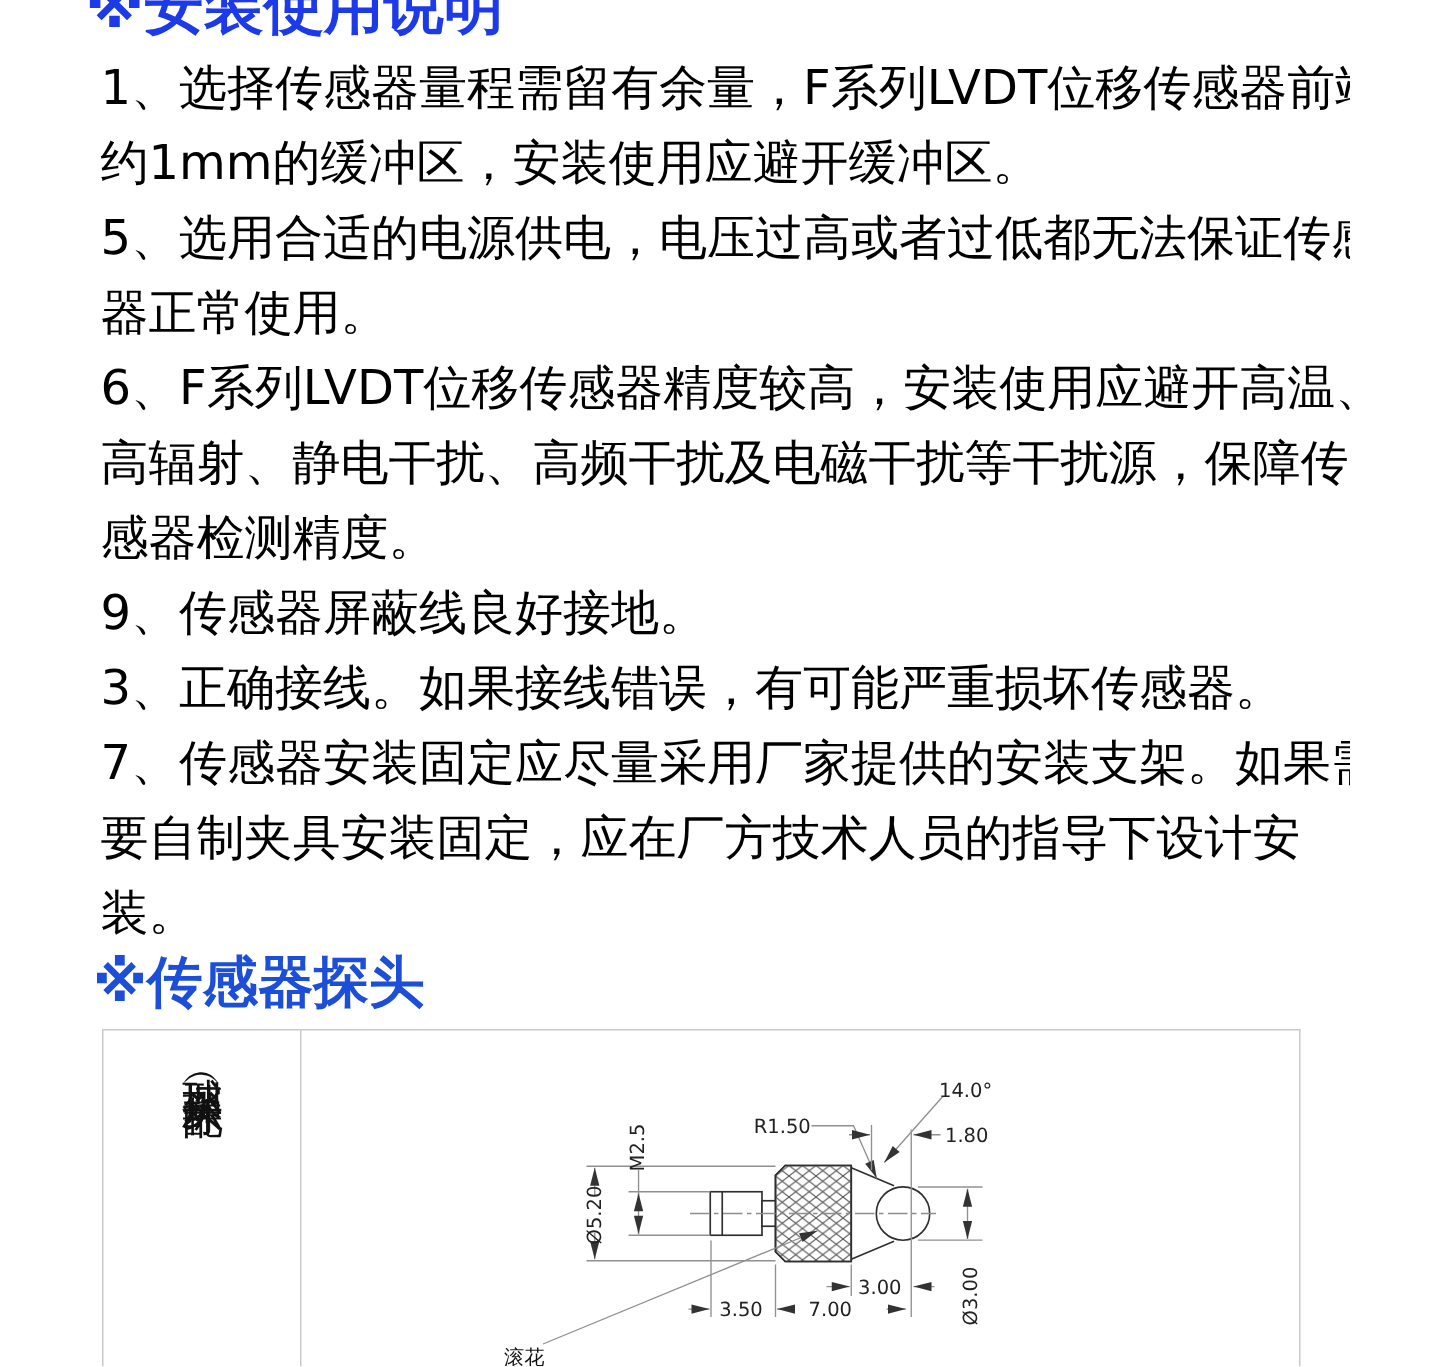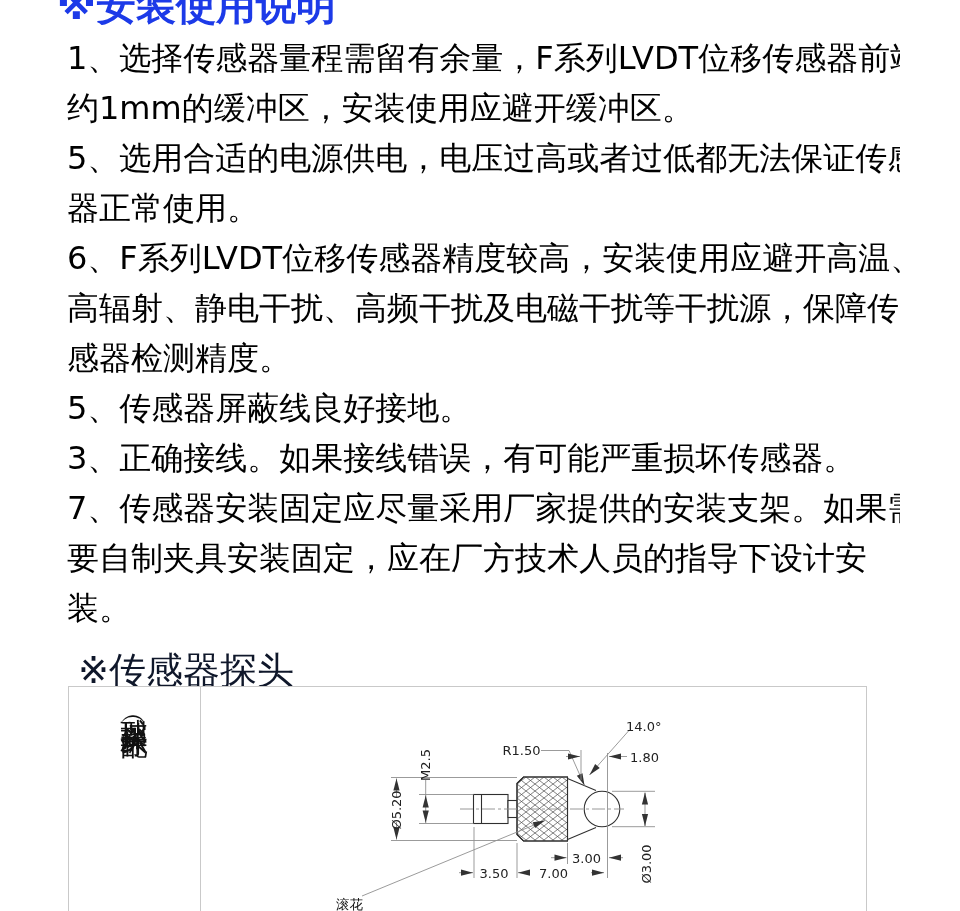--- a/index.html
+++ b/index.html
@@ -6,22 +6,22 @@
   .page {
     position:relative; width:900px; height:911px; background:#ffffff;
     overflow:hidden; font-family:"DejaVu Sans", sans-serif;
   }
   .h1 {
     position:absolute; left:57px; top:-18px; margin:0;
     font-size:40px; line-height:46px; font-weight:bold; color:#1c3ae8;
     white-space:nowrap;
   }
   .h2 {
-    position:absolute; left:62px; top:633px; margin:16px;
-    font-size:37px; line-height:44px; font-weight:normal; color:#0f172a;
+    position:absolute; left:62px; top:633px; margin:0;
+    font-size:37px; line-height:44px; font-weight:bold; color:#1d4ed8;
     white-space:nowrap;
   }
   .instructions {
     position:absolute; left:67px; top:33px; width:858px;
     font-size:32px; line-height:50px; color:#000000;
   }
   .instructions p { margin:0; }
   .probe-table {
     position:absolute; left:68px; top:686px; width:797px; height:226px;
     border:1px solid #c9c9c9; border-bottom:none; background:#ffffff;
@@ -49,21 +49,21 @@
 <body>
 
 <div class="page">
 
   <h1 class="h1">※安装使用说明</h1>
 
   <div class="instructions">
     <p>1、选择传感器量程需留有余量，F系列LVDT位移传感器前端约1mm的缓冲区，安装使用应避开缓冲区。</p>
     <p>5、选用合适的电源供电，电压过高或者过低都无法保证传感器正常使用。</p>
     <p>6、F系列LVDT位移传感器精度较高，安装使用应避开高温、高辐射、静电干扰、高频干扰及电磁干扰等干扰源，保障传感器检测精度。</p>
-    <p>5、传感器屏蔽线良好接地。</p>
+    <p>9、传感器屏蔽线良好接地。</p>
     <p>3、正确接线。如果接线错误，有可能严重损坏传感器。</p>
     <p>7、传感器安装固定应尽量采用厂家提供的安装支架。如果需要自制夹具安装固定，应在厂方技术人员的指导下设计安装。</p>
   </div>
 
   <h2 class="h2">※传感器探头</h2>
 
   <div class="probe-table">
     <div class="row-label-cell">
       <span class="vtext">球型探头（标配</span>
     </div>

